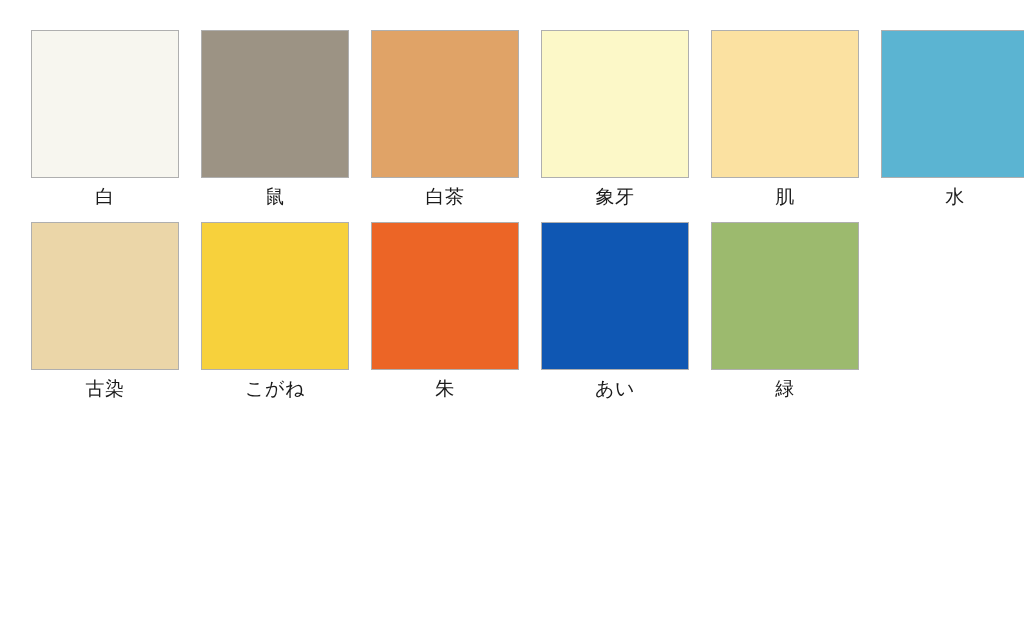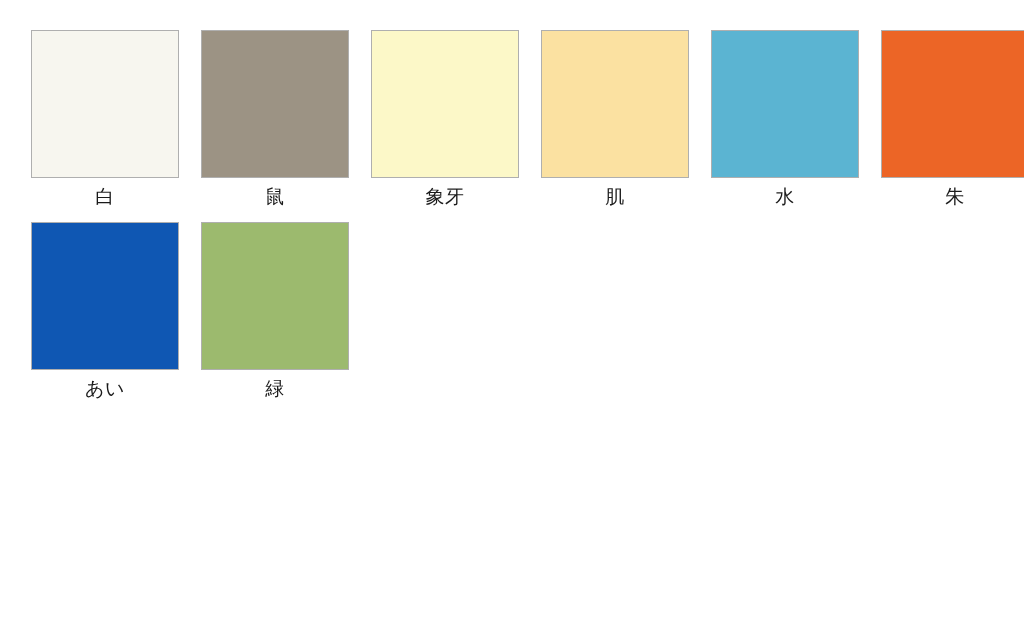--- a/index.html
+++ b/index.html
@@ -69,30 +69,42 @@
   <div class="swatch-grid">
       <div class="swatch-cell">
         <div class="swatch-chip" style="background-color: rgb(247, 246, 239); border-color: rgb(175, 175, 175);"></div>
         <div class="swatch-label">白</div>
       </div>
       <div class="swatch-cell">
         <div class="swatch-chip" style="background-color: rgb(156, 147, 132); border-color: rgb(175, 175, 175);"></div>
         <div class="swatch-label">鼠</div>
       </div>
       <div class="swatch-cell">
+        <div class="swatch-chip" style="background-color: rgb(224, 163, 103); border-color: rgb(175, 175, 175);"></div>
+        <div class="swatch-label">白茶</div>
+      </div>
+      <div class="swatch-cell">
         <div class="swatch-chip" style="background-color: rgb(252, 248, 200); border-color: rgb(175, 175, 175);"></div>
         <div class="swatch-label">象牙</div>
       </div>
       <div class="swatch-cell">
         <div class="swatch-chip" style="background-color: rgb(251, 225, 161); border-color: rgb(175, 175, 175);"></div>
         <div class="swatch-label">肌</div>
       </div>
       <div class="swatch-cell">
         <div class="swatch-chip" style="background-color: rgb(91, 180, 210); border-color: rgb(175, 175, 175);"></div>
         <div class="swatch-label">水</div>
+      </div>
+      <div class="swatch-cell">
+        <div class="swatch-chip" style="background-color: rgb(235, 214, 168); border-color: rgb(175, 175, 175);"></div>
+        <div class="swatch-label">古染</div>
+      </div>
+      <div class="swatch-cell">
+        <div class="swatch-chip" style="background-color: rgb(247, 209, 60); border-color: rgb(175, 175, 175);"></div>
+        <div class="swatch-label">こがね</div>
       </div>
       <div class="swatch-cell">
         <div class="swatch-chip" style="background-color: rgb(236, 101, 38); border-color: rgb(175, 175, 175);"></div>
         <div class="swatch-label">朱</div>
       </div>
       <div class="swatch-cell">
         <div class="swatch-chip" style="background-color: rgb(15, 87, 179); border-color: rgb(175, 175, 175);"></div>
         <div class="swatch-label">あい</div>
       </div>
       <div class="swatch-cell">

